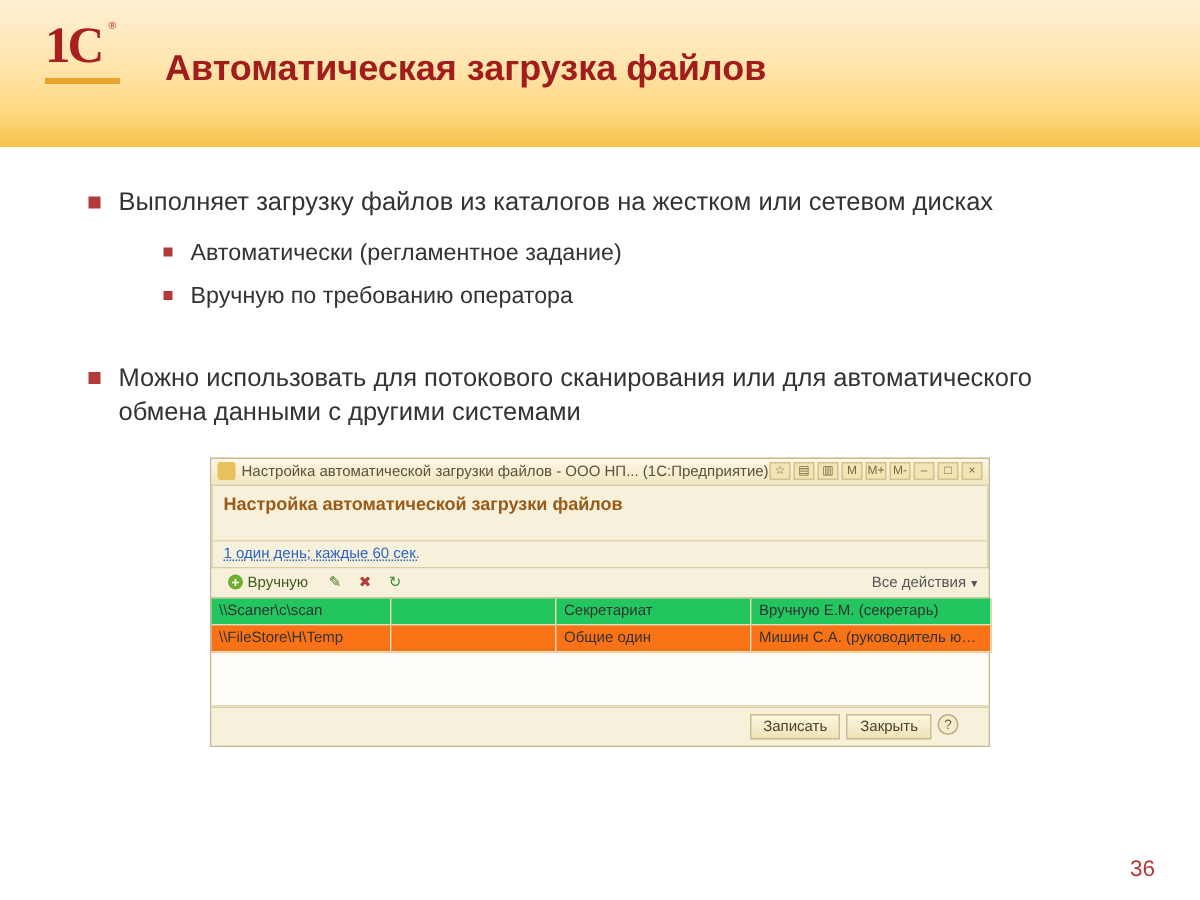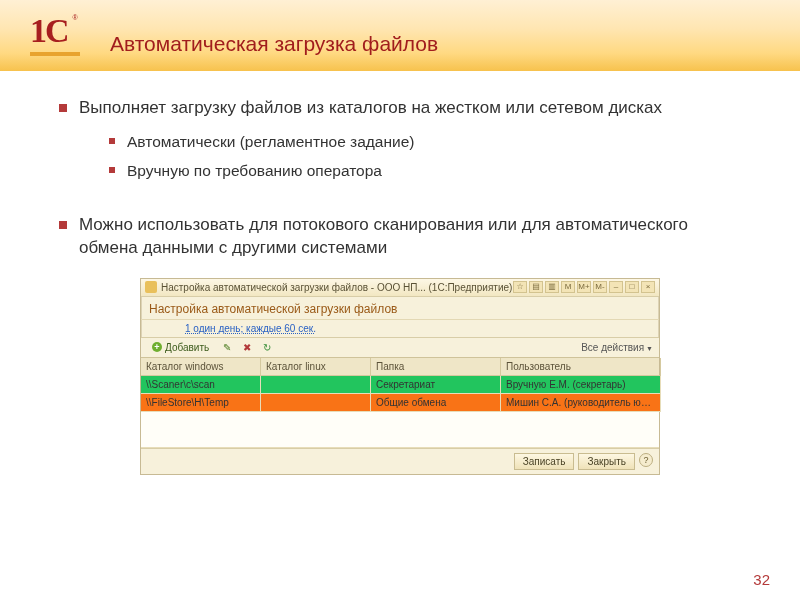--- a/index.html
+++ b/index.html
@@ -1,62 +1,62 @@
 <!DOCTYPE html>
 <html><head>
 <meta charset="utf-8">
 <style>
   * { box-sizing: border-box; margin: 0; padding: 0; }
   html, body { width: 800px; height: 600px; font-family: Arial, sans-serif; background: #fff; overflow: hidden; }
   .slide { width: 800px; height: 600px; position: relative; }
-  .header-area { position: relative; height: 71px; background: linear-gradient(180deg,#fff0d4 0%, #ffe6b2 40%, #ffd982 75%, #f7c24d 100%); }
+  .header-area { position: relative; height: 98px; background: linear-gradient(180deg,#fff0d4 0%, #ffe6b2 40%, #ffd982 75%, #f7c24d 100%); }
   .logo { position: absolute; left: 30px; top: 12px; }
   .logo-text { font-family: Georgia, serif; font-weight: bold; font-size: 34px; color: #a71f1f; letter-spacing: -2px; }
   .logo-sup { position: absolute; top: 2px; right: -10px; font-size: 7px; color: #a71f1f; }
   .logo-bar { width: 50px; height: 4px; background: #e8a32e; position: absolute; left: 0; top: 40px; }
-  .title { position: absolute; left: 110px; top: 32px; font-size: 21px; font-weight: normal; color: #a11d1d; }
+  .title { position: absolute; left: 110px; top: 32px; font-size: 24px; font-weight: bold; color: #a11d1d; }
   .content { padding: 26px 55px 0 55px; }
   ul.outer { list-style: none; }
   ul.outer > li { position: relative; padding-left: 24px; margin-bottom: 16px; font-size: 17px; color: #333; line-height: 1.35; }
   ul.outer > li::before { content: ""; position: absolute; left: 4px; top: 7px; width: 8px; height: 8px; background: #b43a3a; }
   ul.inner { list-style: none; margin: 12px 0 32px 28px; }
   ul.inner > li { position: relative; padding-left: 20px; margin-bottom: 8px; font-size: 15.5px; color: #333; }
   ul.inner > li::before { content: ""; position: absolute; left: 2px; top: 6px; width: 6px; height: 6px; background: #b43a3a; }
   .page-num { position: absolute; right: 30px; bottom: 12px; font-size: 15px; color: #b43a3a; }
 
   
   .app { width: 520px; margin: 18px auto 0 auto; border: 1px solid #c7ba94; font-size: 10px; background: #f7f1db; box-shadow: 0 0 0 1px #ddd3b5 inset; }
   .app-titlebar { display: flex; align-items: center; height: 18px; padding: 0 4px; background: linear-gradient(#fdf7e5,#f2e7c2); border-bottom: 1px solid #d8cda7; }
   .app-title-icon { width: 12px; height: 12px; background: #e9c05b; margin-right: 4px; display: inline-block; border-radius: 2px; }
   .app-title-text { flex: 1; color: #5a5236; white-space: nowrap; overflow: hidden; text-overflow: ellipsis; }
   .wbuttons { display: flex; gap: 2px; }
   .wbtn { width: 14px; height: 12px; background: #f3e4b6; border: 1px solid #d3c38f; font-size: 8px; text-align: center; line-height: 10px; color: #7a6a3d; }
-  .app-subtitle { padding: 5px 8px 3px 8px; font-size: 12px; font-weight: normal; color: #9a5a18; border-bottom: 1px solid #e3d8b4; }
+  .app-subtitle { padding: 5px 8px 17px 8px; font-size: 12px; font-weight: bold; color: #9a5a18; border-bottom: 1px solid #e3d8b4; }
   .sched-row { padding: 3px 8px; }
-  .sched-link { color: #2a62c4; font-size: 10px; margin-left: 36px; }
+  .sched-link { color: #2a62c4; font-size: 10px; }
   .sched-link u { text-decoration-style: dotted; }
   .hr { height: 1px; background: #d8cda7; }
   .toolbar { display: flex; align-items: center; padding: 2px 6px; gap: 6px; background: #f7f1db; }
   .add-btn { display: inline-flex; align-items: center; gap: 3px; font-size: 10px; color: #3c5a1b; padding: 1px 4px; border: 1px solid transparent; }
   .plus-circle { width: 10px; height: 10px; border-radius: 50%; background: #6fae2f; color: #fff; font-size: 9px; text-align: center; line-height: 10px; font-weight: bold; }
   .tb-icon { width: 14px; height: 14px; display: inline-flex; align-items: center; justify-content: center; font-size: 10px; }
   .tb-icon.pen { color: #4a7b1e; }
   .tb-icon.del { color: #b23a3a; }
   .tb-icon.ref { color: #3a8f3a; }
   .spacer { flex: 1; }
   .all-actions { font-size: 10px; color: #555; }
   .tri { font-size: 7px; color: #555; margin-left: 2px; }
   .table { border-top: 1px solid #cfc39a; }
   .trow { display: grid; grid-template-columns: 120px 110px 130px 160px; font-size: 10px; }
   .trow.header { background: #efe6c7; }
   .trow.header > div { padding: 3px 5px; border-right: 1px solid #d5c99f; border-bottom: 1px solid #d5c99f; color: #5c533a; }
   .trow.body > div { padding: 3px 5px; border-right: 1px solid #e7ddb9; border-bottom: 1px solid #e7ddb9; background: #22c55e; white-space: nowrap; overflow: hidden; text-overflow: ellipsis; color: #333; }
   .trow.body.selected > div { background: #f97316; }
   .tblank { height: 36px; background: #fffef8; border-bottom: 1px solid #e7ddb9; }
-  .footer-bar { display: flex; justify-content: flex-end; gap: 4px; padding: 4px 6px; background: #f7f1db; border-top: 1px solid #d8cda7; }
+  .footer-bar { display: flex; justify-content: flex-end; gap: 4px; padding: 4px 20px; background: #f7f1db; border-top: 1px solid #d8cda7; }
   .fbtn { border: 1px solid #c9bc90; background: linear-gradient(#fdf7e2,#efe2b8); padding: 2px 8px; font-size: 10px; color: #4a4326; }
   .small-q { width: 14px; height: 14px; border-radius: 50%; border: 1px solid #bcae81; background: #f5ecce; color: #6b5d30; font-size: 9px; text-align: center; line-height: 12px; }
 </style>
 </head>
 <body>
 
 <div class="slide">
   <div class="header-area">
     <div class="logo">
       <span class="logo-text">1С</span>
@@ -95,53 +95,47 @@
         </span>
       </div>
       <div class="app-subtitle">Настройка автоматической загрузки файлов</div>
       <div class="sched-row">
         <span class="sched-link"><u>1 один день; каждые 60 сек.</u></span>
       </div>
       <div class="hr"></div>
       <div class="toolbar">
         <span class="add-btn">
           <span class="plus-circle">+</span>
-          <span>Добавить</span>
+          <span>Вручную</span>
         </span>
         <span class="tb-icon pen">✎</span>
         <span class="tb-icon del">✖</span>
         <span class="tb-icon ref">↻</span>
         <span class="spacer"></span>
         <span class="all-actions">
           <span>Все действия</span><span class="tri">▼</span>
         </span>
       </div>
       <div class="table">
-        <div class="trow header">
-          <div>Каталог windows</div>
-          <div>Каталог linux</div>
-          <div>Папка</div>
-          <div>Пользователь</div>
-        </div>
         <div class="trow body">
           <div>\\Scaner\c\scan</div>
           <div></div>
           <div>Секретариат</div>
           <div>Вручную Е.М. (секретарь)</div>
         </div>
         <div class="trow body selected">
           <div>\\FileStore\H\Temp</div>
           <div></div>
-          <div>Общие обмена</div>
+          <div>Общие один</div>
           <div>Мишин С.А. (руководитель юрид...</div>
         </div>
         <div class="tblank"></div>
       </div>
       <div class="footer-bar">
         <span class="fbtn">Записать</span>
         <span class="fbtn">Закрыть</span>
         <span class="small-q">?</span>
       </div>
     </div>
   </div>
 
-  <div class="page-num">32</div>
+  <div class="page-num">36</div>
 </div>
 
 </body></html>

